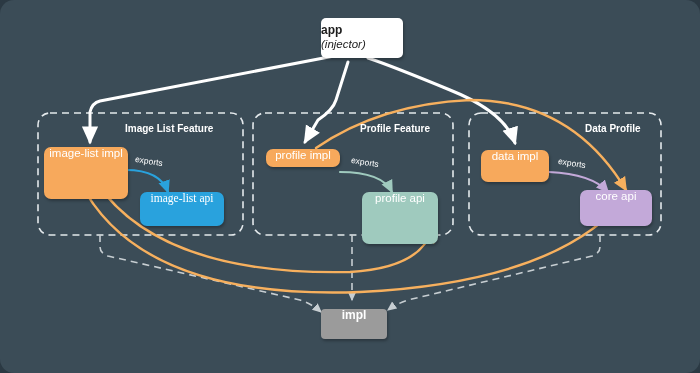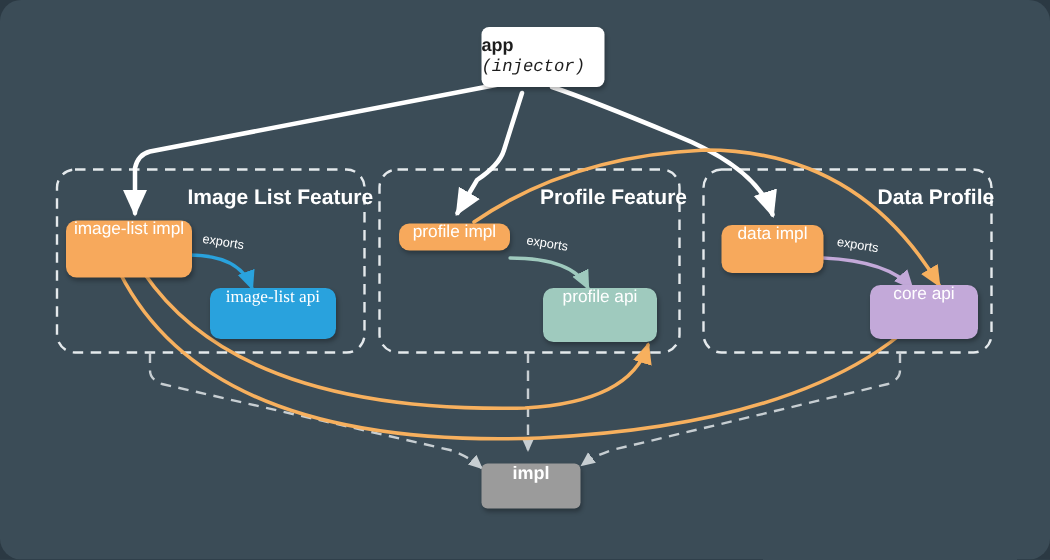--- a/index.html
+++ b/index.html
@@ -38,33 +38,33 @@
     box-shadow: 1px 2px 3px rgba(0,0,0,0.28);
   }
   .node-app {
     background: #ffffff;
     color: #1d1d1d;
     border-radius: 5px;
     flex-direction: column;
     font-size: 12px;
   }
   .node-app .app-title { font-weight: bold; }
-  .node-app .app-sub { font-style: italic; font-size: 11.5px; font-family: Liberation Mono, monospace; }
+  .node-app .app-sub { font-style: italic; font-size: 11.5px; }
   .node-core {
     background: #9b9b9b;
     color: #ffffff;
     font-weight: bold;
     font-size: 12px;
     border-radius: 4px;
   }
   .group-label {
     position: absolute;
     color: #ffffff;
     font-weight: bold;
-    font-size: 14px;
+    font-size: 10px;
     z-index: 4;
     white-space: nowrap;
   }
   .edge-label {
     position: absolute;
     color: #ffffff;
     font-size: 8.5px;
     z-index: 6;
     white-space: nowrap;
   }
@@ -115,27 +115,27 @@
     <path d="M80,182 Q140,300 360,292 Q560,282 628,195" fill="none" stroke="#f7b05e" stroke-width="2.4" stroke-linecap="round" marker-end="url(#ah-orange)"></path>
     <path d="M96,182 Q160,276 350,272 Q420,268 432,230" fill="none" stroke="#f7b05e" stroke-width="2.4" stroke-linecap="round" marker-end="url(#ah-orange)"></path>
     <path d="M316,148 Q380,104 470,100 Q572,100 626,190" fill="none" stroke="#f7b05e" stroke-width="2.4" stroke-linecap="round" marker-end="url(#ah-orange)"></path>
   </svg>
 
   <div class="node node-app" style="left:321px; top:18px; width:82px; height:40px;">
     <span class="app-title">app</span>
     <span class="app-sub">(injector)</span>
   </div>
 
-  <div class="node" style="left:44px; top:147px; width:84px; height:38px; background:#f7a95c;">image-list impl</div>
+  <div class="node" style="left:44px; top:147px; width:84px; height:52px; background:#f7a95c;">image-list impl</div>
 
   <div class="node" style="left:140px; top:192px; width:84px; height:34px; background:#29a2dd;font-family:Liberation Serif, serif;">image-list api</div>
 
   <div class="node" style="left:266px; top:149px; width:74px; height:18px; background:#f7a95c;">profile impl</div>
 
-  <div class="node" style="left:362px; top:192px; width:76px; height:36px; background:#9fcabe;">profile api</div>
+  <div class="node" style="left:362px; top:192px; width:76px; height:52px; background:#9fcabe;">profile api</div>
 
   <div class="node" style="left:481px; top:150px; width:68px; height:32px; background:#f7a95c;">data impl</div>
 
   <div class="node" style="left:580px; top:190px; width:72px; height:36px; background:#c3a9d9;">core api</div>
 
   <div class="node node-core" style="left:321px; top:309px; width:66px; height:30px;">impl</div>
 
   <div class="group-label" style="left:125px; top:123px;">Image List Feature</div>
   <div class="group-label" style="left:360px; top:123px;">Profile Feature</div>
   <div class="group-label" style="left:585px; top:123px;">Data Profile</div>

